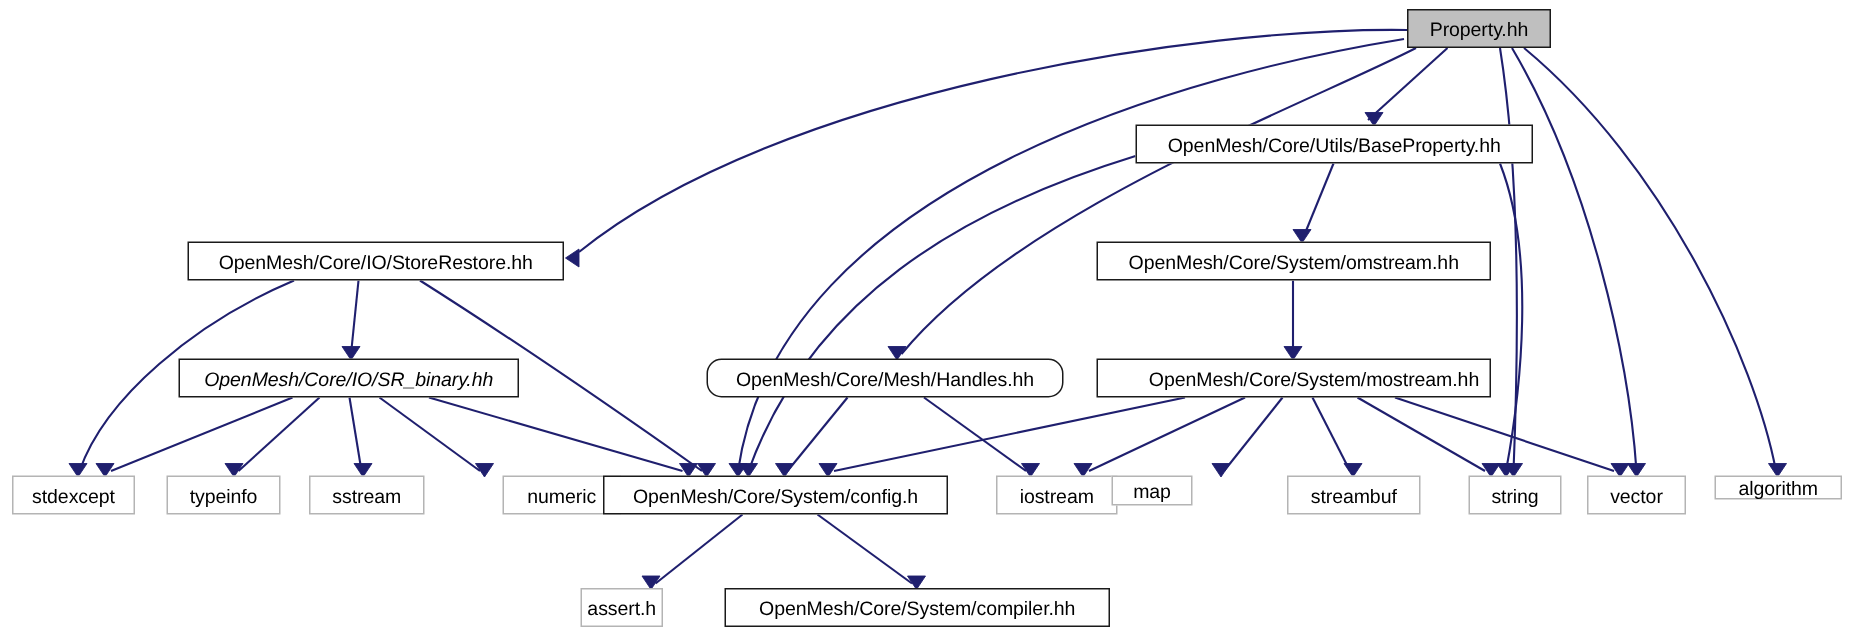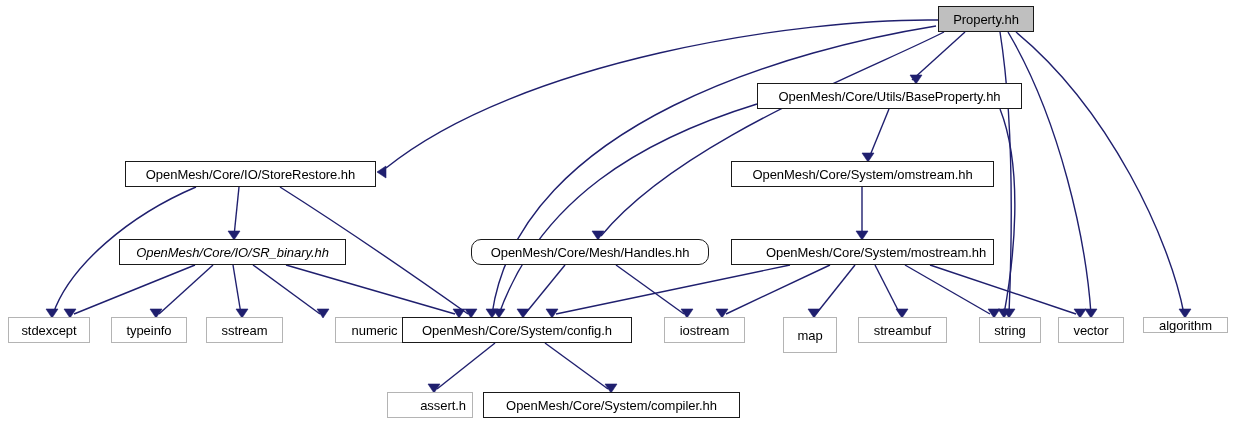--- a/index.html
+++ b/index.html
@@ -155,35 +155,35 @@
       </div>
       <div class="node-box external" style="left: 303px; top: 317px; width: 79px; height: 26px; margin-left: 32px;">
         <span class="node-label">numeric</span>
       </div>
       <div class="node-box internal" style="left: 402px; top: 317px; width: 230px; height: 26px;">
         <span class="node-label">OpenMesh/Core/System/config.h</span>
       </div>
       <div class="node-box external" style="left: 664px; top: 317px; width: 81px; height: 26px;">
         <span class="node-label">iostream</span>
       </div>
-      <div class="node-box external" style="left: 783px; top: 317px; width: 54px; height: 36px;">
+      <div class="node-box external" style="left: 741px; top: 317px; width: 54px; height: 20px;">
         <span class="node-label">map</span>
       </div>
       <div class="node-box external" style="left: 858px; top: 317px; width: 89px; height: 26px;">
         <span class="node-label">streambuf</span>
       </div>
       <div class="node-box external" style="left: 979px; top: 317px; width: 62px; height: 26px;">
         <span class="node-label">string</span>
       </div>
       <div class="node-box external" style="left: 1058px; top: 317px; width: 66px; height: 26px;">
         <span class="node-label">vector</span>
       </div>
       <div class="node-box external" style="left: 1143px; top: 317px; width: 85px; height: 16px; text-align: right;">
         <span class="node-label">algorithm</span>
       </div>
-      <div class="node-box external" style="left: 387px; top: 392px; width: 86px; height: 26px; justify-content: flex-end;">
+      <div class="node-box external" style="left: 387px; top: 392px; width: 55px; height: 26px;">
         <span class="node-label">assert.h</span>
       </div>
       <div class="node-box internal" style="left: 483px; top: 392px; width: 257px; height: 26px;">
         <span class="node-label">OpenMesh/Core/System/compiler.hh</span>
       </div>
     </div>
 </div>
 
 </body></html>

